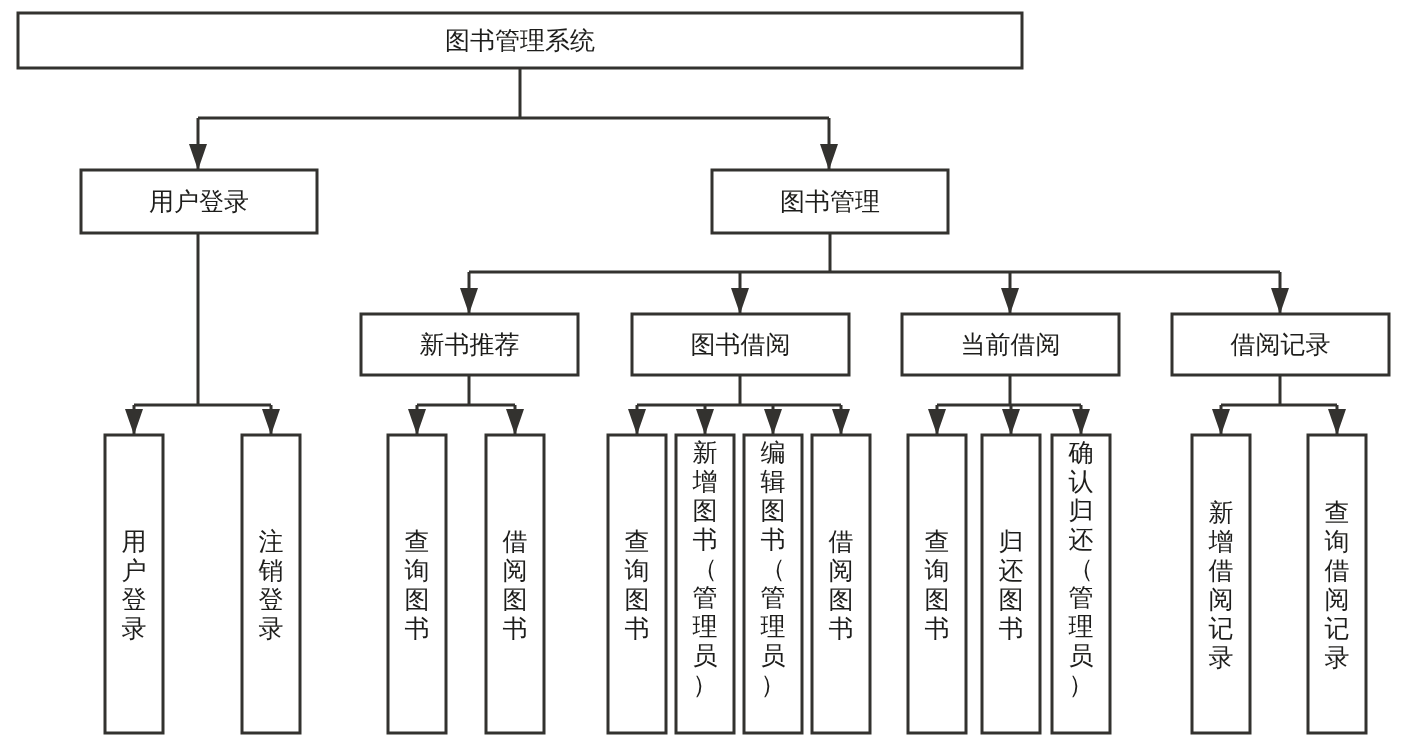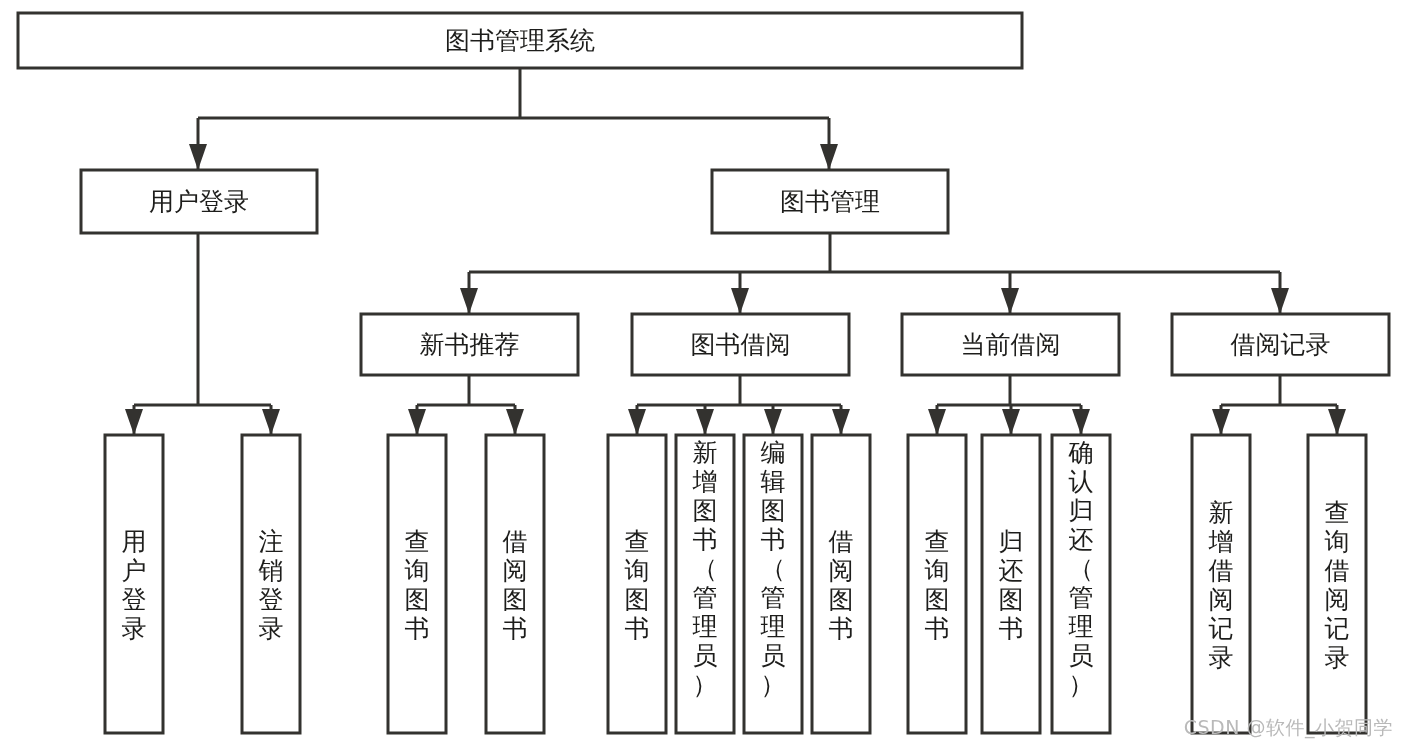--- a/index.html
+++ b/index.html
@@ -204,14 +204,13 @@
         <g>
           <rect x="1192" y="435" width="58" height="298" class="node-box"></rect>
           <text x="1221" y="0" class="node-label-vertical"><tspan x="1221" y="521">新</tspan><tspan x="1221" y="550">增</tspan><tspan x="1221" y="579">借</tspan><tspan x="1221" y="608">阅</tspan><tspan x="1221" y="637">记</tspan><tspan x="1221" y="666">录</tspan></text>
         </g>
         <g>
           <rect x="1308" y="435" width="58" height="298" class="node-box"></rect>
           <text x="1337" y="0" class="node-label-vertical"><tspan x="1337" y="521">查</tspan><tspan x="1337" y="550">询</tspan><tspan x="1337" y="579">借</tspan><tspan x="1337" y="608">阅</tspan><tspan x="1337" y="637">记</tspan><tspan x="1337" y="666">录</tspan></text>
         </g>
       </g>
   </svg>
-  <div class="watermark-text">CSDN @软件_小贺同学</div>
 </div>
 
 </body></html>

